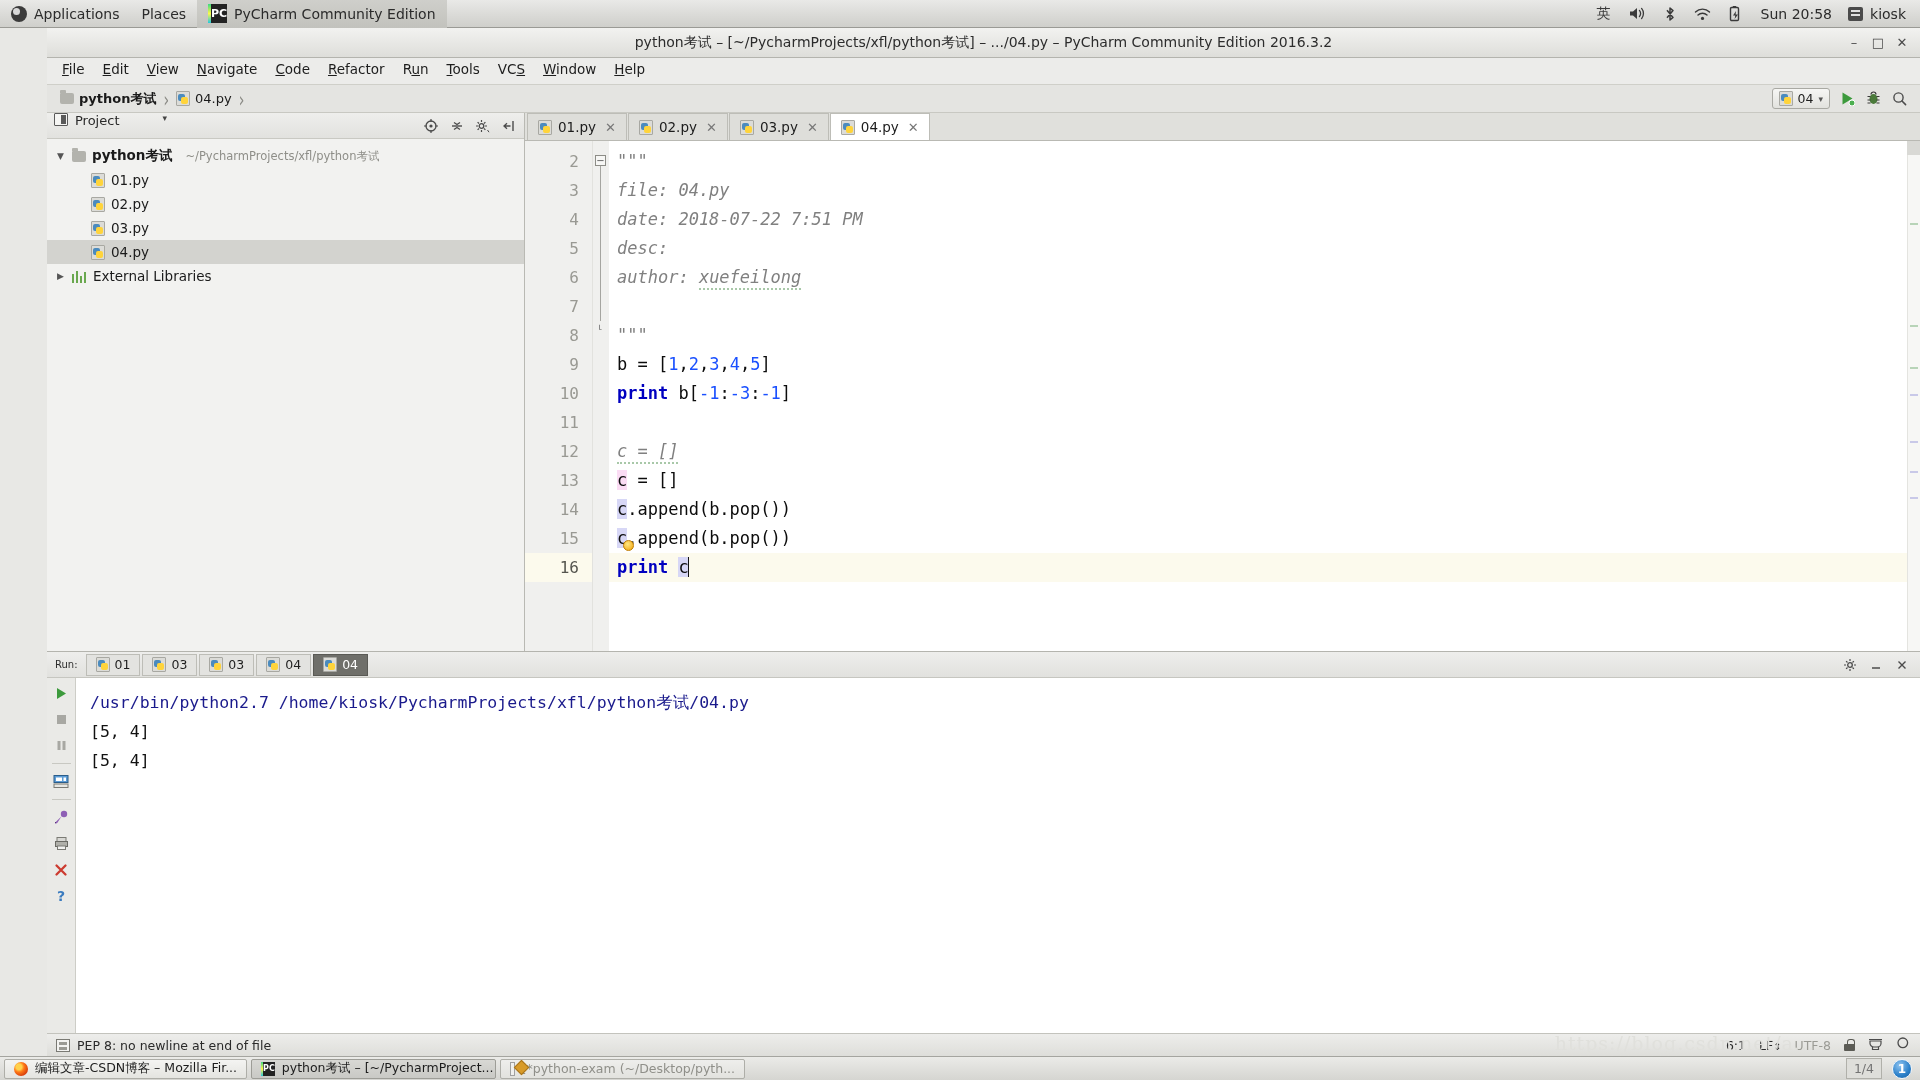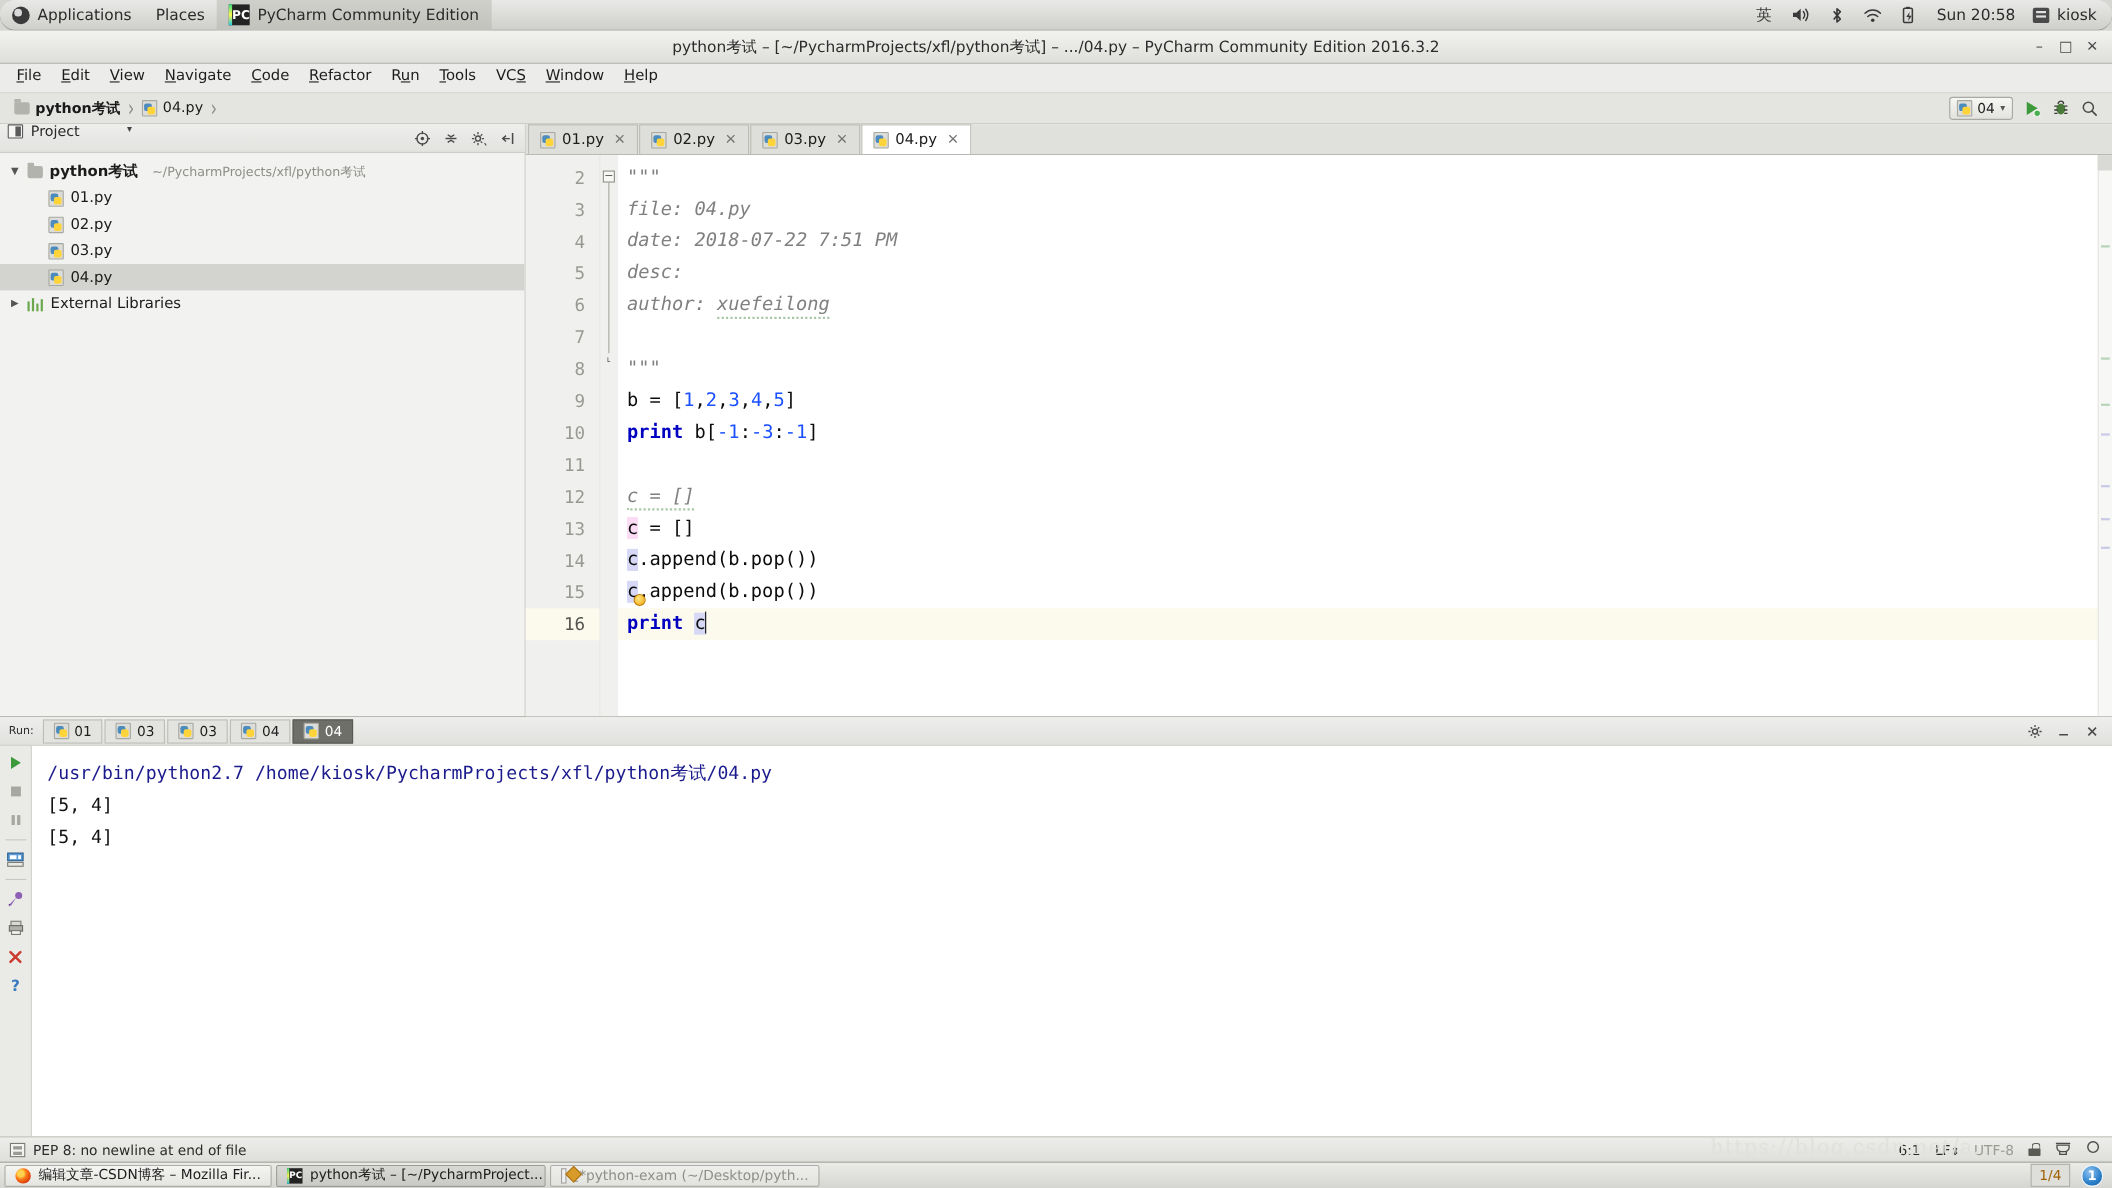--- a/index.html
+++ b/index.html
@@ -11,21 +11,21 @@
     background: #d6d6d2;
     -webkit-font-smoothing: antialiased;
   }
 
   
   #gnome-panel {
     position: absolute; top: 0; left: 0; width: 1920px; height: 28px;
     background: linear-gradient(to bottom, #e9e9e7 0%, #d9d9d6 60%, #cfcfcb 100%);
     border-bottom: 1px solid #9a9a95;
     display: flex; align-items: center;
-    font-size: 14px; color: #2b2b2b; border-radius: 14px;
+    font-size: 14px; color: #2b2b2b;
   }
   .gp-item { display: flex; align-items: center; height: 28px; padding: 0 11px; gap: 7px; }
   .gp-item.active { background: linear-gradient(to bottom,#cfcfcb,#c2c2bd); }
   .gp-right { margin-left: auto; display: flex; align-items: center; }
   .fedora-logo {
     width: 16px; height: 16px; border-radius: 50%;
     background: radial-gradient(circle at 35% 32%, #ffffff 0 16%, #3b3b3b 18% 100%);
     position: relative; overflow: hidden;
   }
   .fedora-logo::after {
@@ -44,21 +44,21 @@
   .user-ico {
     width:15px;height:14px;background:#4a4a4a;border-radius:2px;position:relative;
   }
   .user-ico::after{content:"";position:absolute;left:3px;top:3px;width:9px;height:2px;
     background:#e0e0e0;box-shadow:0 4px 0 #e0e0e0;}
 
   
   #pycharm {
     position: absolute; top: 28px; left: 0; width: 1920px; height: 1028px;
     background: #e8e8e5;
-    display: flex; flex-direction: column;
+    display: flex; flex-direction: column; padding-left: 47px;
   }
 
   
   #titlebar {
     height: 30px; flex: 0 0 30px;
     background: linear-gradient(to bottom,#f2f2f0,#dededa);
     border-bottom: 1px solid #b4b4ae;
     display:flex; align-items:center; position: relative;
   }
   #win-title {
@@ -215,21 +215,21 @@
   .tbtn.dim{color:#8f8f89;background:linear-gradient(to bottom,#eeeeec,#e2e2de);}
   .ff-ico{width:14px;height:14px;border-radius:50%;
     background:radial-gradient(circle at 35% 35%,#ffd24d 0 22%,#ff7a18 40%,#d63b0a 75%,#8f2a06 100%);}
   .pc-ico-sm{width:14px;height:14px;background:#232323;color:#fff;font-size:8px;font-weight:bold;
     display:flex;align-items:center;justify-content:center;
     border-left:2px solid;border-image:linear-gradient(#21d789,#fcf84a,#07c3f2) 1;}
   .ged-ico{width:13px;height:14px;background:#f0f0ee;border:1px solid #a0a0a0;position:relative;}
   .ged-ico::after{content:"";position:absolute;left:5px;top:-1px;width:9px;height:9px;
     background:#d89b2a;transform:rotate(45deg);border:1px solid #a8741c;}
   .tb-right{margin-left:auto;display:flex;align-items:center;gap:10px;padding-right:8px;}
-  .wsind{font-size:12.5px;color:#a16207;padding:2px 7px;background:#dededa;border:1px solid #b0b0aa;}
+  .wsind{font-size:12.5px;color:#737373;padding:2px 7px;background:#dededa;border:1px solid #b0b0aa;}
   .badge1{width:20px;height:20px;border-radius:50%;
     background:radial-gradient(circle at 38% 30%,#8fc4f0,#2a7fc9 60%,#1a5f9e 100%);
     border:1px solid #eef4fa;color:#fff;font-size:12px;font-weight:bold;
     display:flex;align-items:center;justify-content:center;}
   #watermark{position:absolute;right:105px;bottom:26px;font-family:"DejaVu Serif",serif;
     font-size:19px;color:#e0e0dc;letter-spacing:1px;white-space:nowrap;pointer-events:none;}
 </style>
 </head>
 <body>
 

